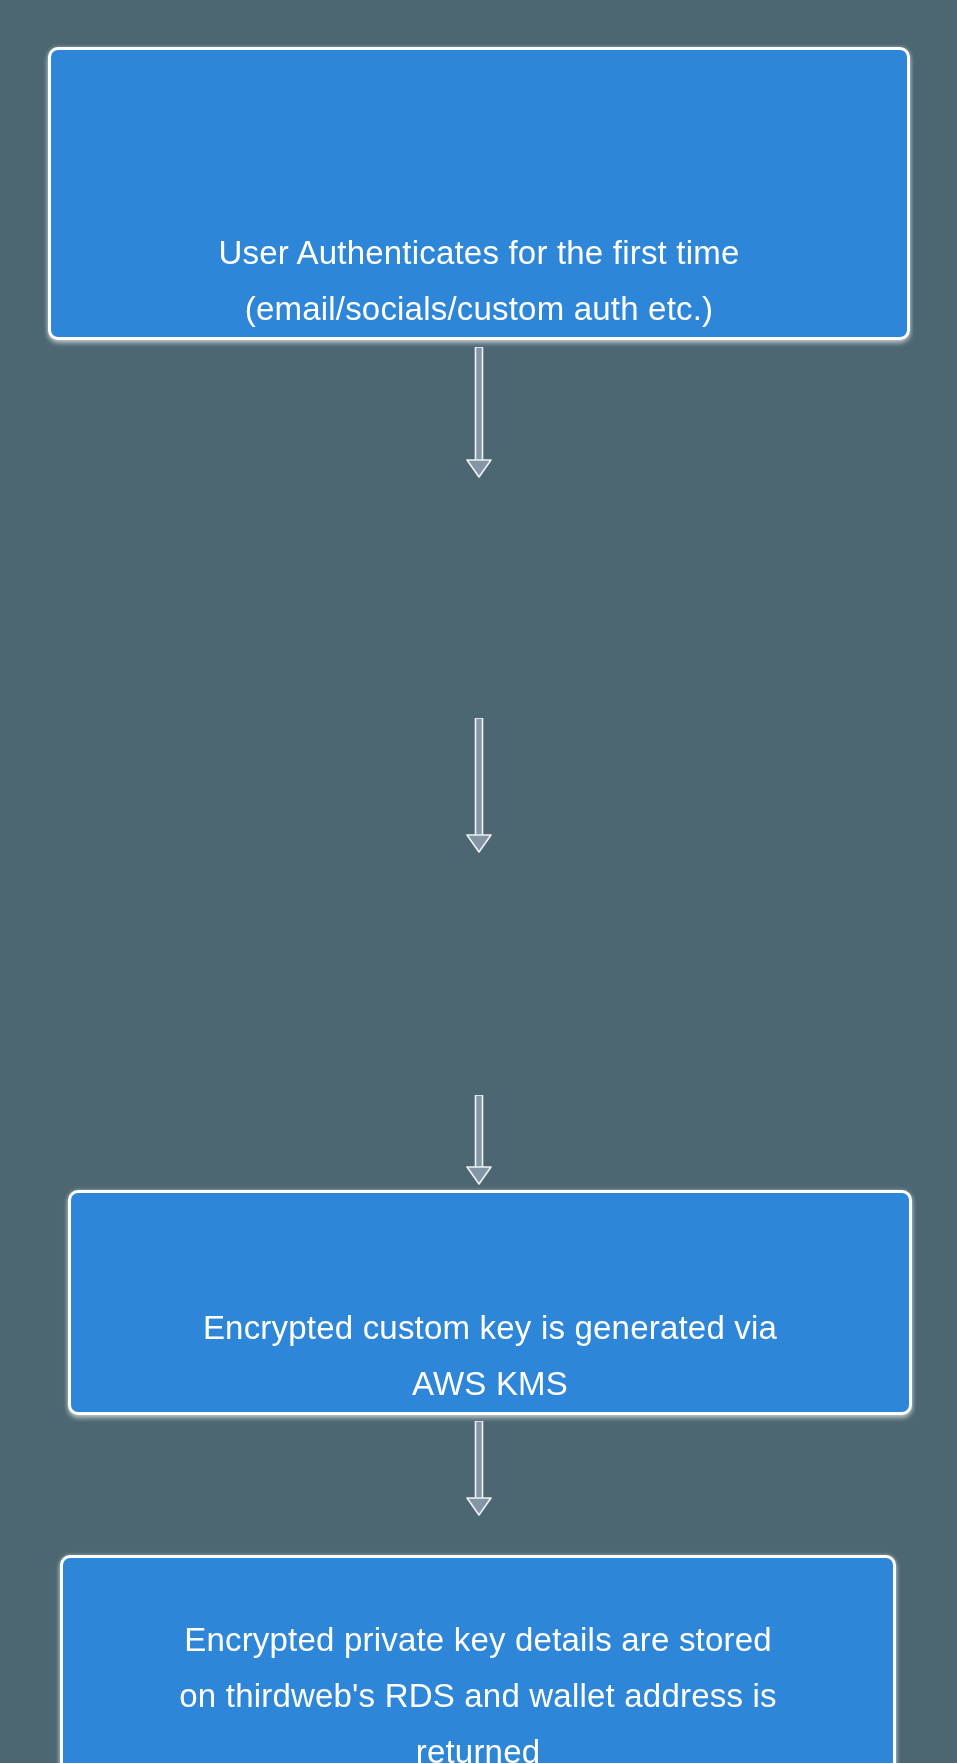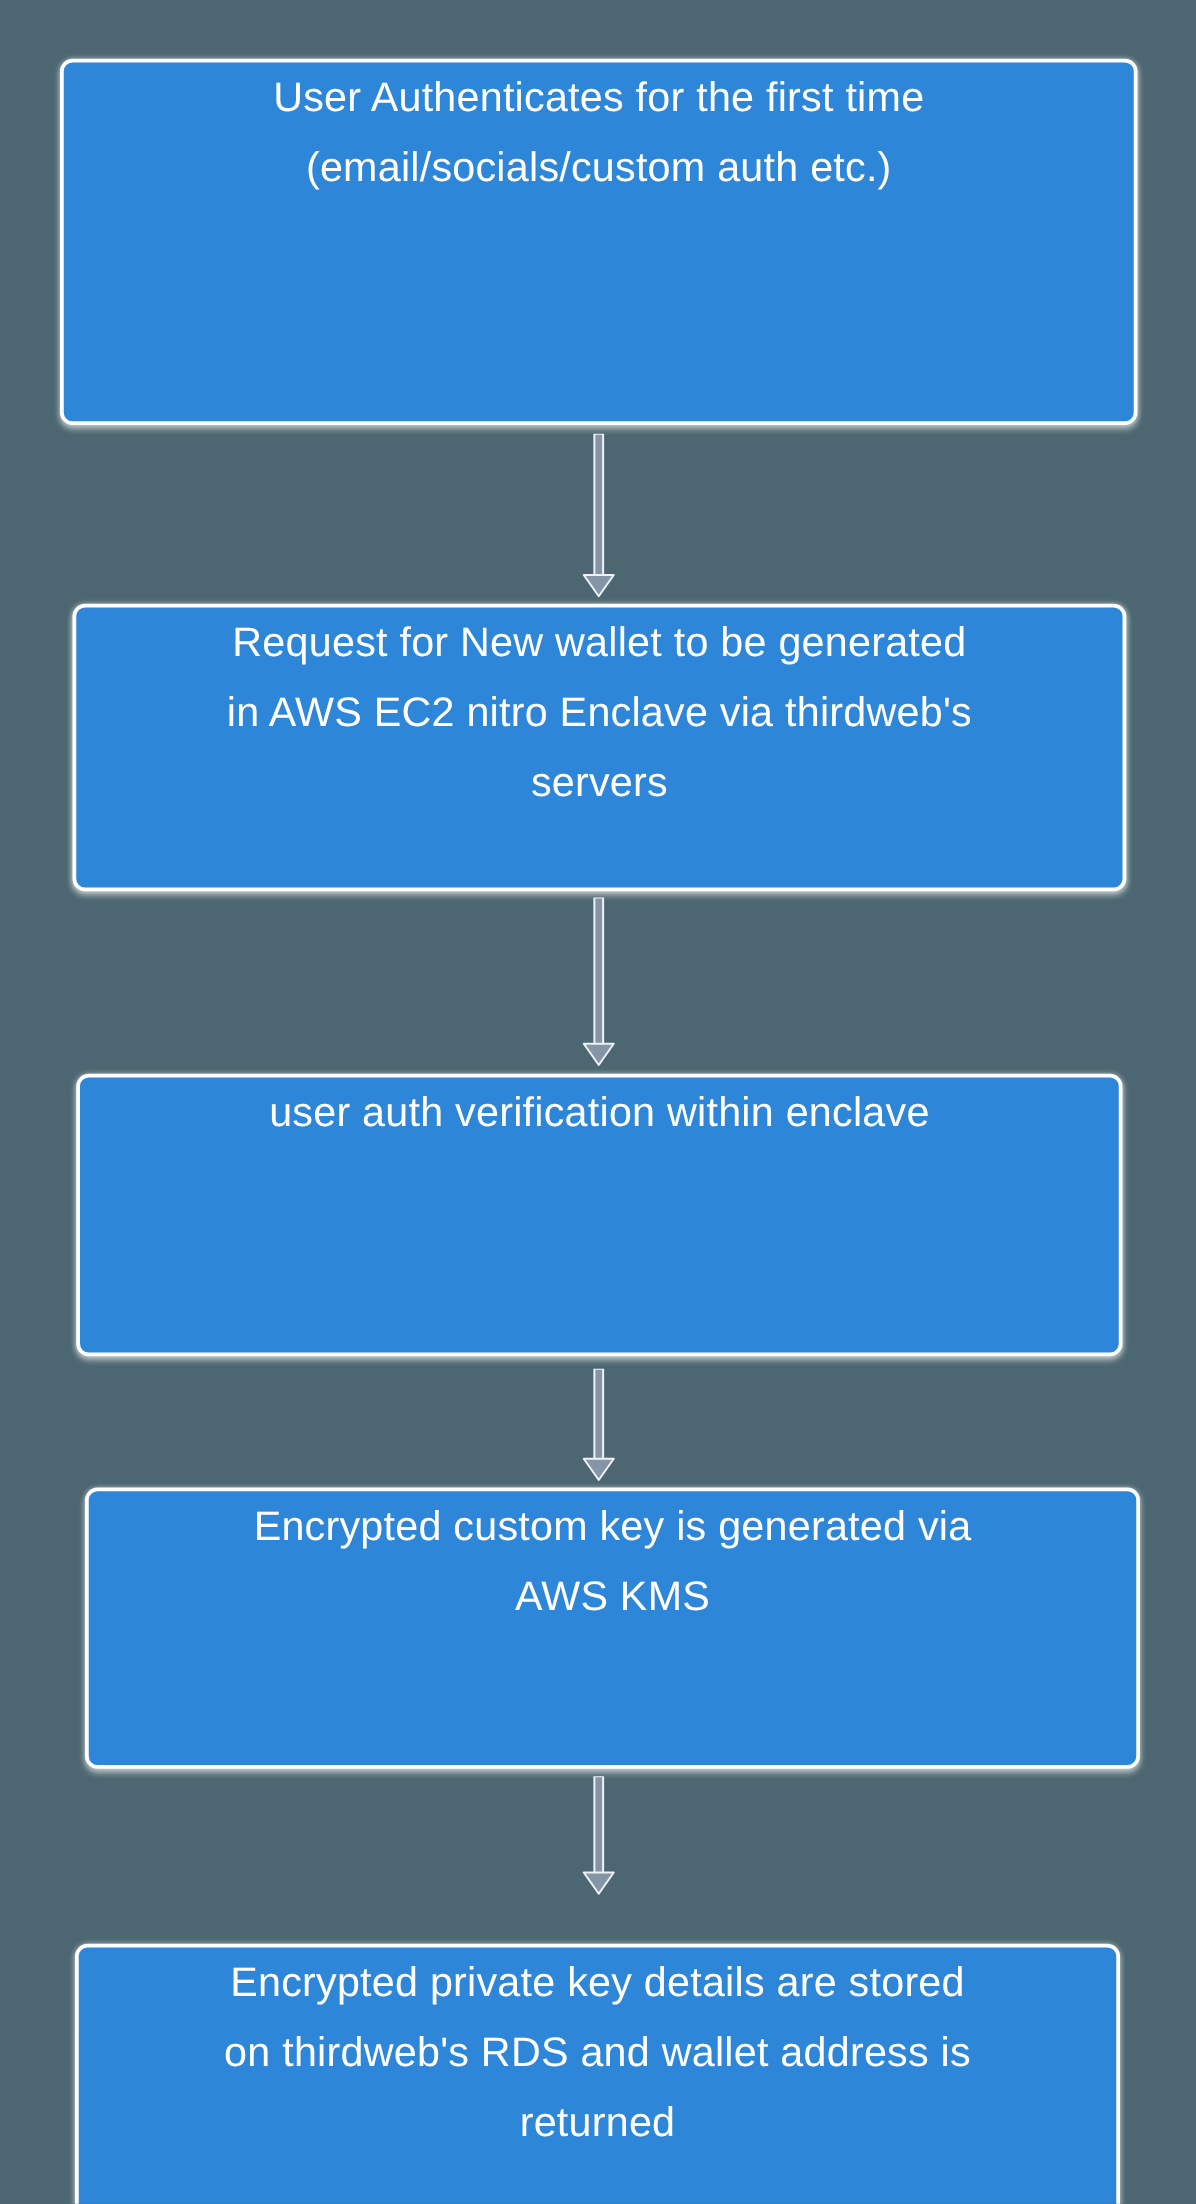--- a/index.html
+++ b/index.html
@@ -23,21 +23,21 @@
     height: 1763px;
     background: var(--bg);
   }
   .box {
     position: absolute;
     background: var(--box-fill);
     border: 3px solid var(--box-border);
     border-radius: 10px;
     box-shadow: 0 3px 5px rgba(255,255,255,0.55), 0 0 4px rgba(255,255,255,0.35);
     display: flex;
-    align-items: flex-start;
+    align-items: flex-end;
     justify-content: center;
   }
   .box-text {
     color: var(--box-text);
     font-size: 33px;
     line-height: 56px;
     letter-spacing: 0.2px;
     text-align: center;
     white-space: pre-line;
     width: 100%;
@@ -76,36 +76,28 @@
 (email/socials/custom auth etc.)</div>
   </div>
 
   <div class="arrow arrow1">
     <svg width="34" height="131" viewBox="0 0 34 131" aria-hidden="true">
       <rect class="shaft" x="13.5" y="0" width="7" height="116"></rect>
       <polygon class="head" points="5,113 29,113 17,130"></polygon>
     </svg>
   </div>
 
-  <div class="box box2">
-    <div class="box-text">Request for New wallet to be generated
-in AWS EC2 nitro Enclave via thirdweb's
-servers</div>
-  </div>
 
   <div class="arrow arrow2">
     <svg width="34" height="135" viewBox="0 0 34 135" aria-hidden="true">
       <rect class="shaft" x="13.5" y="0" width="7" height="120"></rect>
       <polygon class="head" points="5,117 29,117 17,134"></polygon>
     </svg>
   </div>
 
-  <div class="box box3">
-    <div class="box-text">user auth verification within enclave</div>
-  </div>
 
   <div class="arrow arrow3">
     <svg width="34" height="90" viewBox="0 0 34 90" aria-hidden="true">
       <rect class="shaft" x="13.5" y="0" width="7" height="75"></rect>
       <polygon class="head" points="5,72 29,72 17,89"></polygon>
     </svg>
   </div>
 
   <div class="box box4">
     <div class="box-text">Encrypted custom key is generated via

